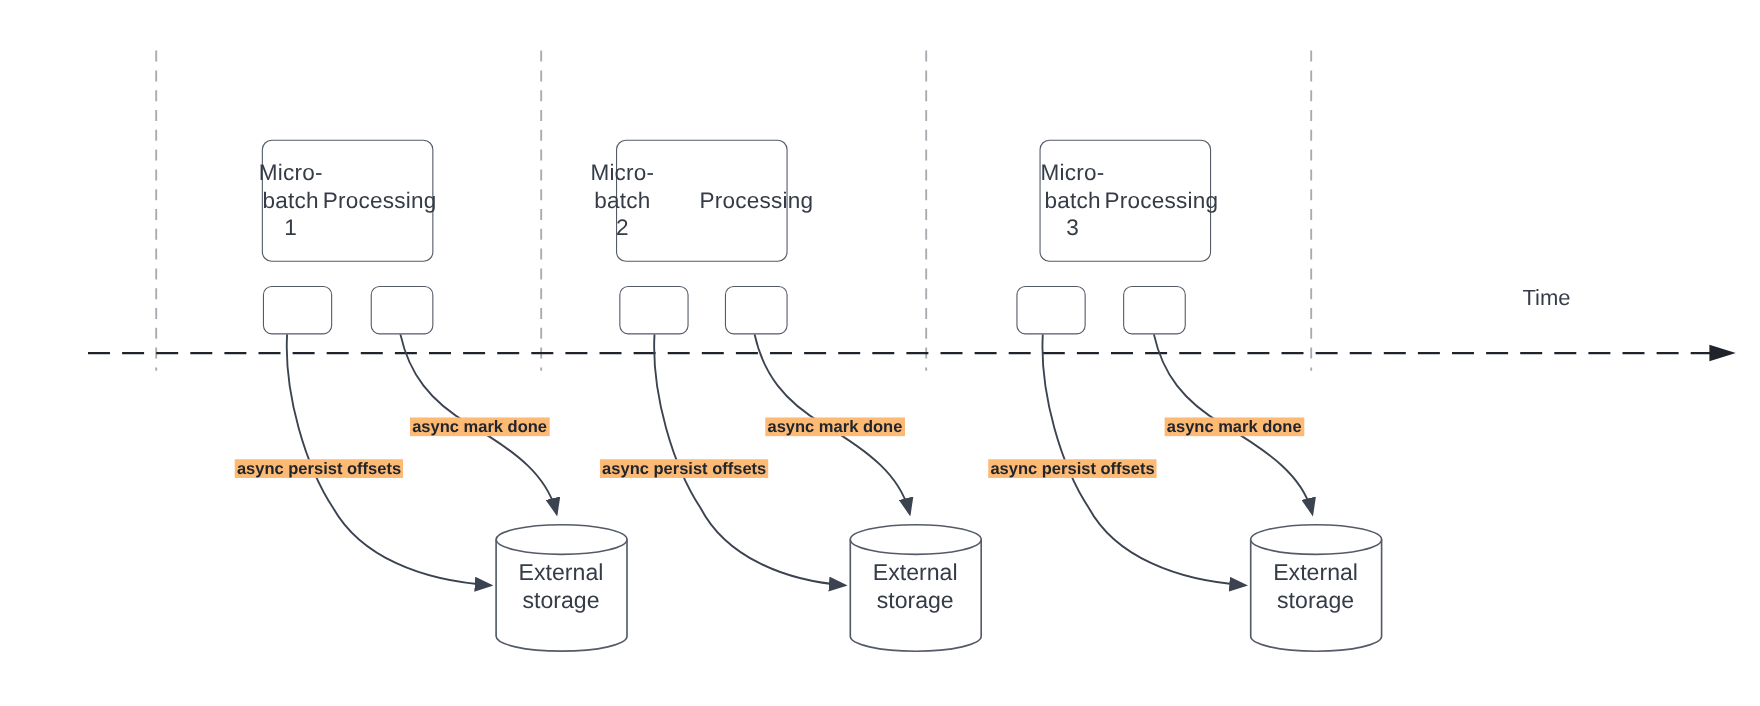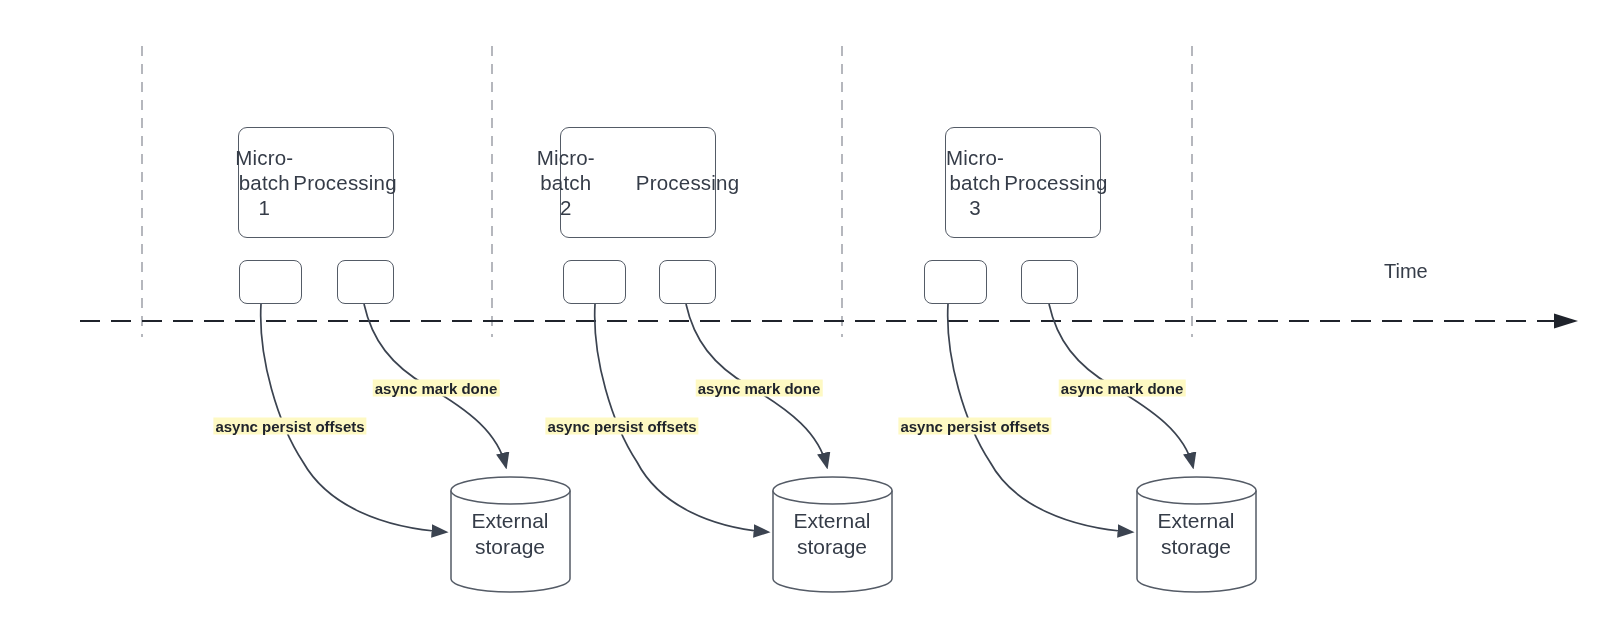--- a/index.html
+++ b/index.html
@@ -31,21 +31,21 @@
     border-radius:8px;
     background:#ffffff;
   }
   .smallbox.wL{width:61px;}
   .smallbox.wR{width:55px;}
   .alabel{
     position:absolute;
     transform:translate(-50%,-50%);
     font-size:15px;font-weight:bold;
     color:#20242c;
-    background:#fef9c3;
+    background:#fdba74;
     padding:0 2px;
     white-space:nowrap;
   }
   .storlabel{
     position:absolute;
     width:118px;
     text-align:center;
     font-size:21px;line-height:26px;
     color:#353c48;
   }

